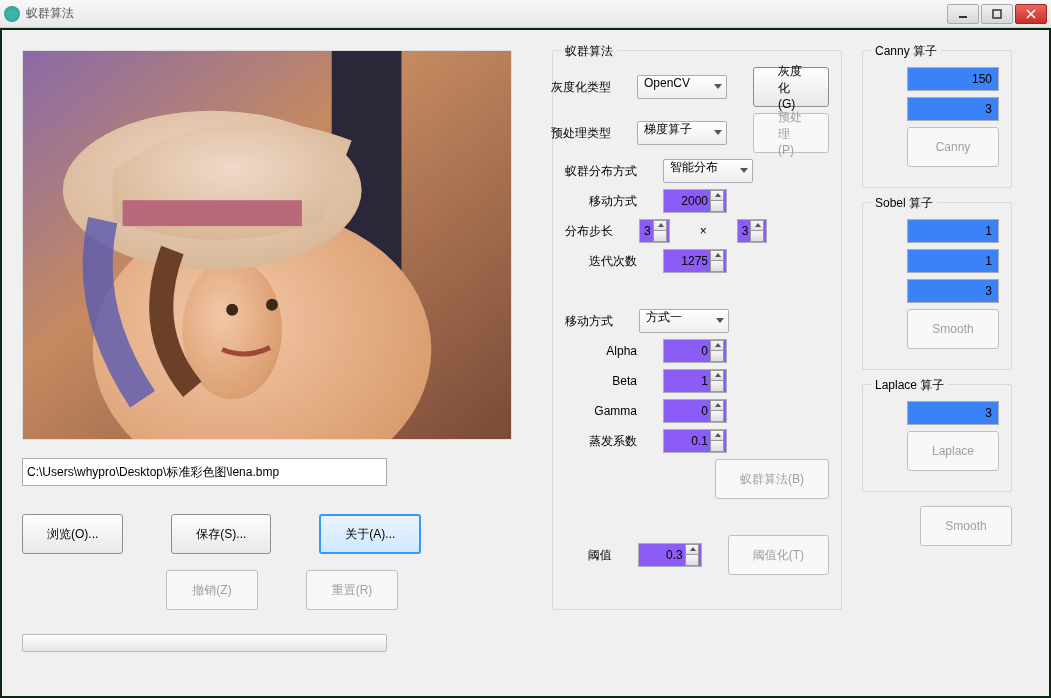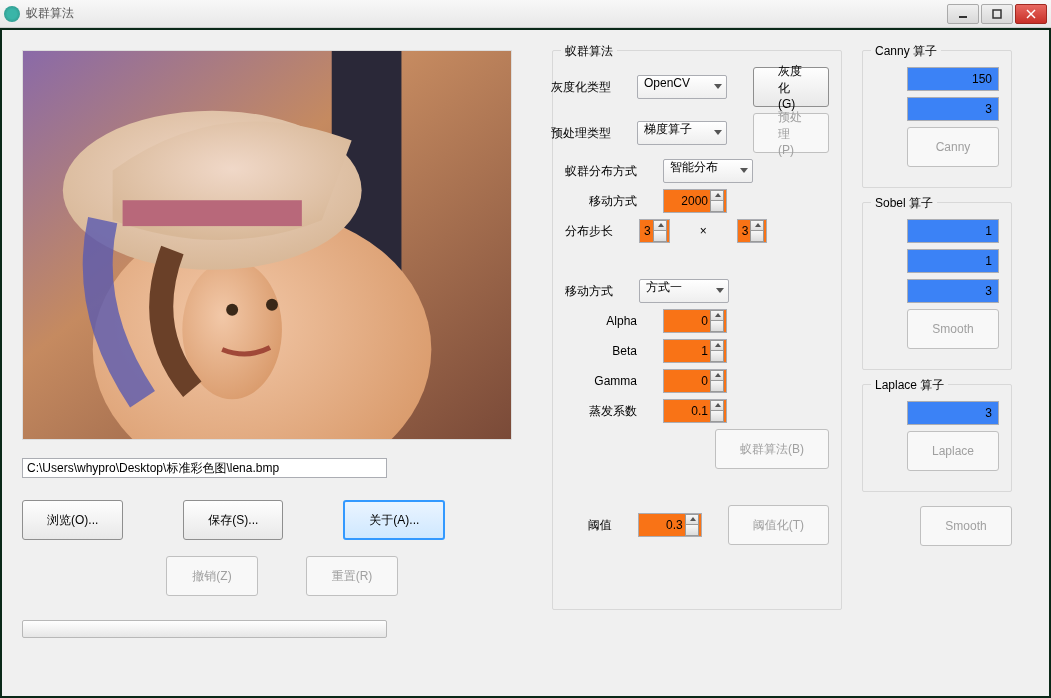--- a/index.html
+++ b/index.html
@@ -41,27 +41,27 @@
 .left-panel { width: 510px; display: flex; flex-direction: column; }
 .image-preview {
   width: 490px; height: 390px;
   background: #fff; border: 1px solid #ddd;
   overflow: hidden;
 }
 .image-preview svg { width: 100%; height: 100%; display: block; }
 
 .path-input {
   margin-top: 18px;
-  width: 365px; height: 20px;
+  width: 365px; height: 28px;
   border: 1px solid #abadb3;
   padding: 2px 4px;
   background: #fff;
 }
 
-.btn-row { display: flex; gap: 60px; margin-top: 22px; }
+.btn-row { display: flex; gap: 48px; margin-top: 28px; }
 .btn-row2 { display: flex; gap: 48px; margin-top: 16px; padding-left: 144px; }
 .btn {
   min-width: 92px; height: 40px; padding: 0 24px;
   background: linear-gradient(#fefefe, #e8e8e8);
   border: 1px solid #8f8f8f; border-radius: 3px;
   display: inline-flex; align-items: center; justify-content: center;
   cursor: pointer;
 }
 .btn.active {
   border: 2px solid #3399ff;
@@ -100,21 +100,21 @@
   display: inline-flex; align-items: center; padding: 0 18px 8px 6px;
   position: relative; border-radius: 2px;
 }
 .combo::after {
   content: ""; position: absolute; right: 4px; top: 8px;
   border-left: 4px solid transparent; border-right: 4px solid transparent;
   border-top: 5px solid #555;
 }
 .spin {
   height: 24px; width: 64px;
-  border: 1px solid #abadb3; background: #f97316;
+  border: 1px solid #abadb3; background: #8b5cf6;
   display: inline-flex; align-items: center; justify-content: flex-end;
   padding: 0 18px 0 4px; position: relative;
 }
 .spin.sm { width: 38px; }
 .spin::before, .spin::after {
   content: ""; position: absolute; right: 2px; width: 12px; height: 10px;
   background: linear-gradient(#f8f8f8,#dcdcdc); border: 1px solid #999;
 }
 .spin::before { top: 0; }
 .spin::after { bottom: 0; }
@@ -254,20 +254,29 @@
             <span class="arr-dn"></span>
           </div>
         <span class="x-sep">×</span>
         <div class="spin sm">
             <span>3</span>
             <span class="arr-up"></span>
             <span class="arr-dn"></span>
           </div>
         <span style="width:76px"></span>
       </div>
+      <div class="form-row">
+        <span class="lbl">迭代次数</span>
+        <div class="spin">
+            <span>1275</span>
+            <span class="arr-up"></span>
+            <span class="arr-dn"></span>
+          </div>
+        <span style="width:76px"></span>
+      </div>
 
       <div class="section-gap"></div>
 
       <div class="form-row">
         <span class="lbl">移动方式</span>
         <div class="combo">
             <span>方式一</span>
           </div>
         <span style="width:76px"></span>
       </div>

